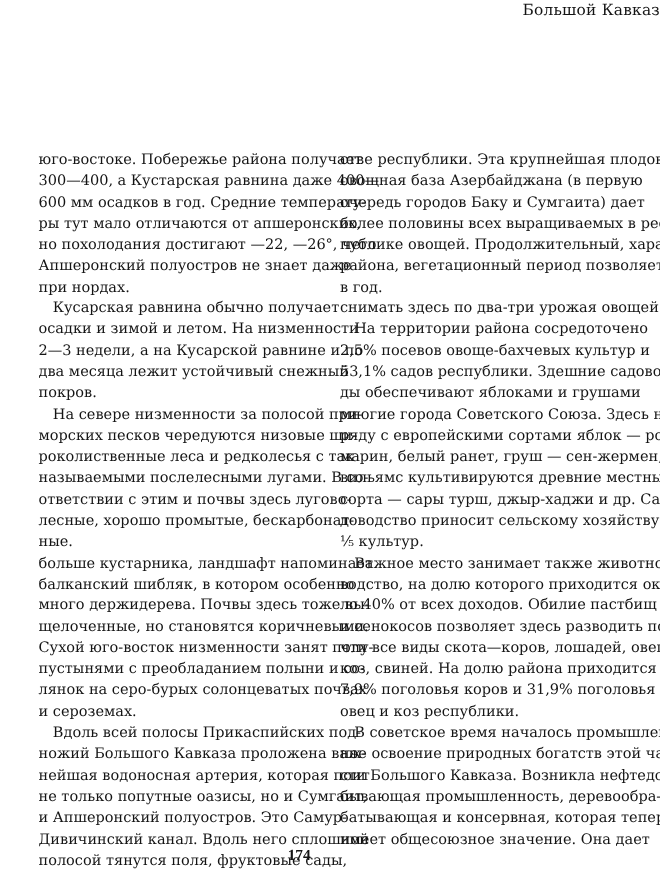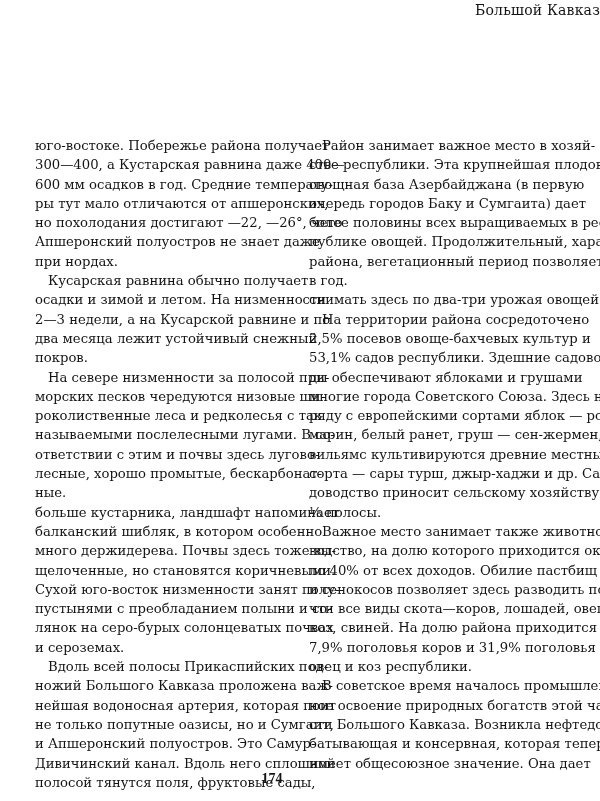--- a/index.html
+++ b/index.html
@@ -64,55 +64,55 @@
       <span class="line">ножий Большого Кавказа проложена важ-</span>
       <span class="line">нейшая водоносная артерия, которая поит</span>
       <span class="line">не только попутные оазисы, но и Сумгаит,</span>
       <span class="line">и Апшеронский полуостров. Это Самур-</span>
       <span class="line">Дивичинский канал. Вдоль него сплошной</span>
       <span class="line">полосой тянутся поля, фруктовые сады,</span>
     </div>
   </div>
 <div class="col right" id="right-col">
     <div class="para">
-      <span class="line indent">Район занимает важное место в хозяй-</span>
       <span class="line">стве республики. Эта крупнейшая плодово-</span>
       <span class="line">овощная база Азербайджана (в первую</span>
       <span class="line">очередь городов Баку и Сумгаита) дает</span>
       <span class="line">более половины всех выращиваемых в рес-</span>
       <span class="line">публике овощей. Продолжительный, харак-</span>
       <span class="line">района, вегетационный период позволяет</span>
       <span class="line last">в год.</span>
       <span class="line">снимать здесь по два-три урожая овощей</span>
     </div>
     <div class="para">
       <span class="line indent">На территории района сосредоточено</span>
       <span class="line">2,5% посевов овоще-бахчевых культур и</span>
       <span class="line">53,1% садов республики. Здешние садово-</span>
       <span class="line">ды обеспечивают яблоками и грушами</span>
       <span class="line">многие города Советского Союза. Здесь на-</span>
       <span class="line">ряду с европейскими сортами яблок — роз-</span>
       <span class="line">марин, белый ранет, груш — сен-жермен,</span>
       <span class="line">вильямс культивируются древние местные</span>
       <span class="line">сорта — сары турш, джыр-хаджи и др. Са-</span>
       <span class="line">доводство приносит сельскому хозяйству</span>
-      <span class="line last">⅕ полосы.</span>
+      <span class="line last">⅕ культур.</span>
     </div>
     <div class="para">
       <span class="line indent">Важное место занимает также животно-</span>
       <span class="line">водство, на долю которого приходится око-</span>
       <span class="line">ло 40% от всех доходов. Обилие пастбищ</span>
       <span class="line">и сенокосов позволяет здесь разводить по-</span>
       <span class="line">чти все виды скота—коров, лошадей, овец,</span>
       <span class="line">коз, свиней. На долю района приходится</span>
       <span class="line">7,9% поголовья коров и 31,9% поголовья</span>
       <span class="line last">овец и коз республики.</span>
     </div>
     <div class="para">
       <span class="line indent">В советское время началось промышлен-</span>
       <span class="line">ное освоение природных богатств этой ча-</span>
       <span class="line">сти Большого Кавказа. Возникла нефтедо-</span>
+      <span class="line">бывающая промышленность, деревообра-</span>
       <span class="line">батывающая и консервная, которая теперь</span>
       <span class="line">имеет общесоюзное значение. Она дает</span>
     </div>
   </div>
 
 <div class="page-number">174</div>
 
 </body></html>

